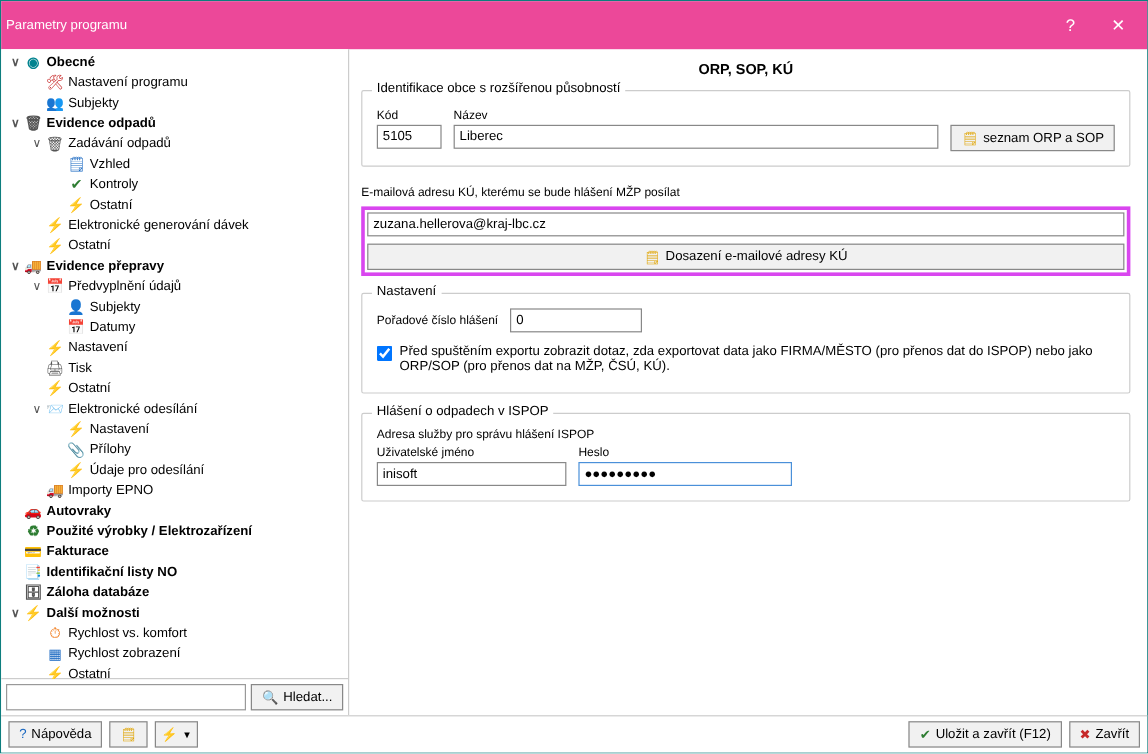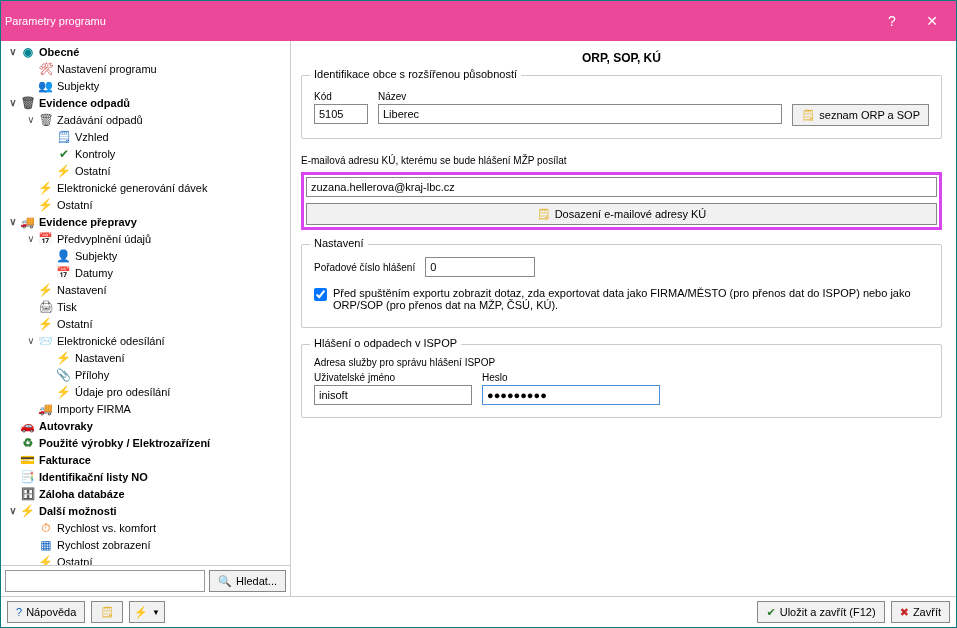--- a/index.html
+++ b/index.html
@@ -168,21 +168,21 @@
           <span>Přílohy</span>
         </div>
         <div class="tree-row">
           <span class="pad" style="width:52px"></span>
           <span class="ico ico-yellow">⚡</span>
           <span>Údaje pro odesílání</span>
         </div>
         <div class="tree-row">
           <span class="pad" style="width:34px"></span>
           <span class="ico ico-red">🚚</span>
-          <span>Importy FIRMA</span>
+          <span>Importy EPNO</span>
         </div>
 
         <div class="tree-row bold">
           <span class="pad" style="width:16px"></span>
           <span class="ico ico-red">🚗</span>
           <span>Autovraky</span>
         </div>
         <div class="tree-row bold">
           <span class="pad" style="width:16px"></span>
           <span class="ico ico-green">♻</span>

